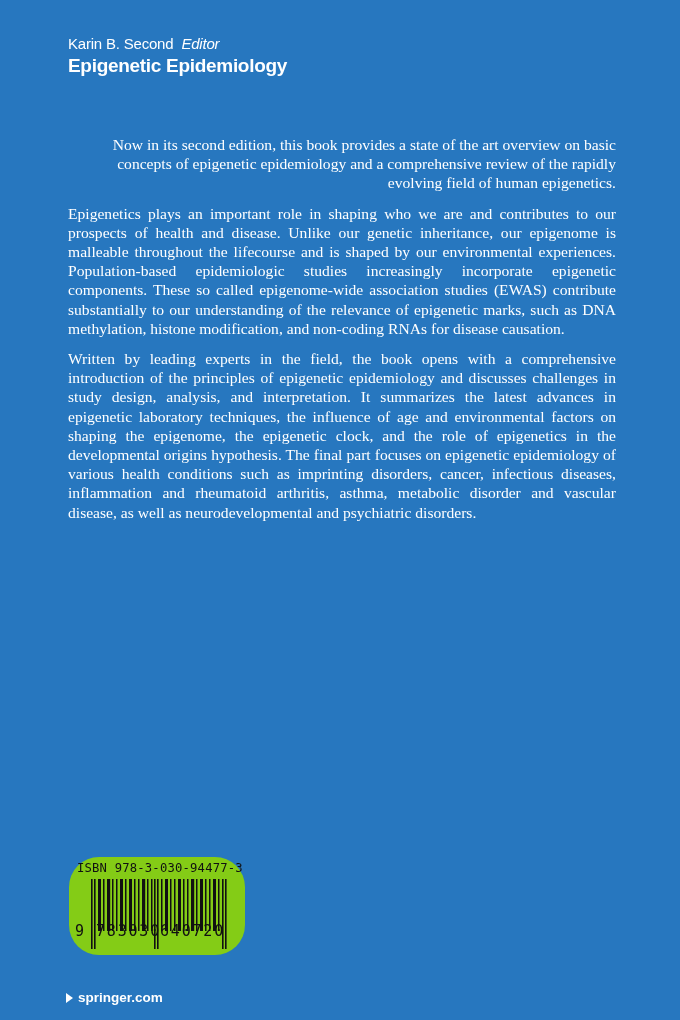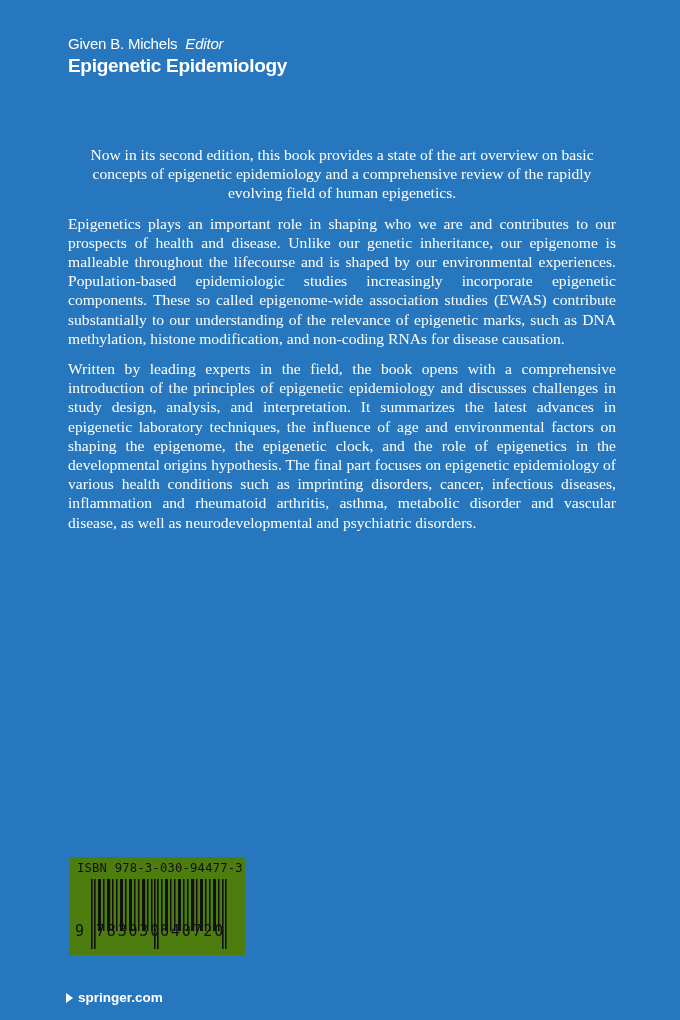--- a/index.html
+++ b/index.html
@@ -11,37 +11,37 @@
   }
   .header { position: absolute; left: 68px; top: 34px; }
   .editor-line { font-family: "Liberation Sans", sans-serif; font-size: 15px; line-height: 19px; letter-spacing: -0.2px; }
   .editor-role { font-style: italic; margin-left: 8px; }
   .book-title { font-family: "Liberation Sans", sans-serif; font-weight: bold; font-size: 19px; line-height: 24px; letter-spacing: -0.3px; margin-top: 1px; }
   .edition { font-family: "Liberation Sans", sans-serif; font-style: italic; font-size: 14px; line-height: 17px; }
 
   .blurb { position: absolute; left: 68px; top: 135px; width: 548px;
     font-family: "Liberation Serif", serif; font-size: 15.6px; line-height: 19.2px; }
   .blurb p { margin: 0 0 11px 0; text-align: justify; }
-  .blurb p.ragged { text-align: center; margin-top: 10px; }
+  .blurb p.ragged { text-align: right; }
   .blurb em { font-style: italic; }
 
   .isbn-box { position: absolute; left: 69px; top: 857px; width: 176px; height: 98px;
-    background: #4d7c0f; color: #111; }
+    background: #84cc16; color: #111; border-radius: 30px; }
   .isbn-text { position: absolute; left: 8px; top: 4px; font-family: "DejaVu Sans Mono", monospace; font-size: 12.2px; letter-spacing: 0.2px; white-space: nowrap; }
   .barcode { position: absolute; left: 12px; top: 22px; width: 158px; height: 72px; }
   .barcode-digits { position: absolute; left: 0; top: 71px; font-family: "DejaVu Sans Mono", monospace; font-size: 15px; }
   .springer { position: absolute; left: 66px; top: 990px; font-family: "Liberation Sans", sans-serif; font-weight: bold; font-size: 13.5px; display: flex; align-items: center; }
   .springer .arrow { display:inline-block; width:0; height:0; border-left:7px solid #fff; border-top:5px solid transparent; border-bottom:5px solid transparent; margin-right:5px; }
 </style>
 </head>
 <body>
 
 <div class="header">
   <div class="editor-line">
-    <span>Given B. Michels</span><span class="editor-role">Editor</span>
+    <span>Karin B. Second</span><span class="editor-role">Editor</span>
   </div>
   <div class="book-title">Epigenetic Epidemiology</div>
 </div>
 
 <div class="blurb">
   <p class="ragged">Now in its second edition, this book provides a state of the art overview on basic concepts of epigenetic epidemiology and a comprehensive review of the rapidly evolving field of human epigenetics.</p>
   <p>Epigenetics plays an important role in shaping who we are and contributes to our prospects of health and disease. Unlike our genetic inheritance, our epigenome is malleable throughout the lifecourse and is shaped by our environmental experiences. Population-based epidemiologic studies increasingly incorporate epigenetic components. These so called epigenome-wide association studies (EWAS) contribute substantially to our understanding of the relevance of epigenetic marks, such as DNA methylation, histone modification, and non-coding RNAs for disease causation.</p>
   <p>Written by leading experts in the field, the book opens with a comprehensive introduction of the principles of epigenetic epidemiology and discusses challenges in study design, analysis, and interpretation. It summarizes the latest advances in epigenetic laboratory techniques, the influence of age and environmental factors on shaping the epigenome, the epigenetic clock, and the role of epigenetics in the developmental origins hypothesis. The final part focuses on epigenetic epidemiology of various health conditions such as imprinting disorders, cancer, infectious diseases, inflammation and rheumatoid arthritis, asthma, metabolic disorder and vascular disease, as well as neurodevelopmental and psychiatric disorders.</p>
 </div>
 

